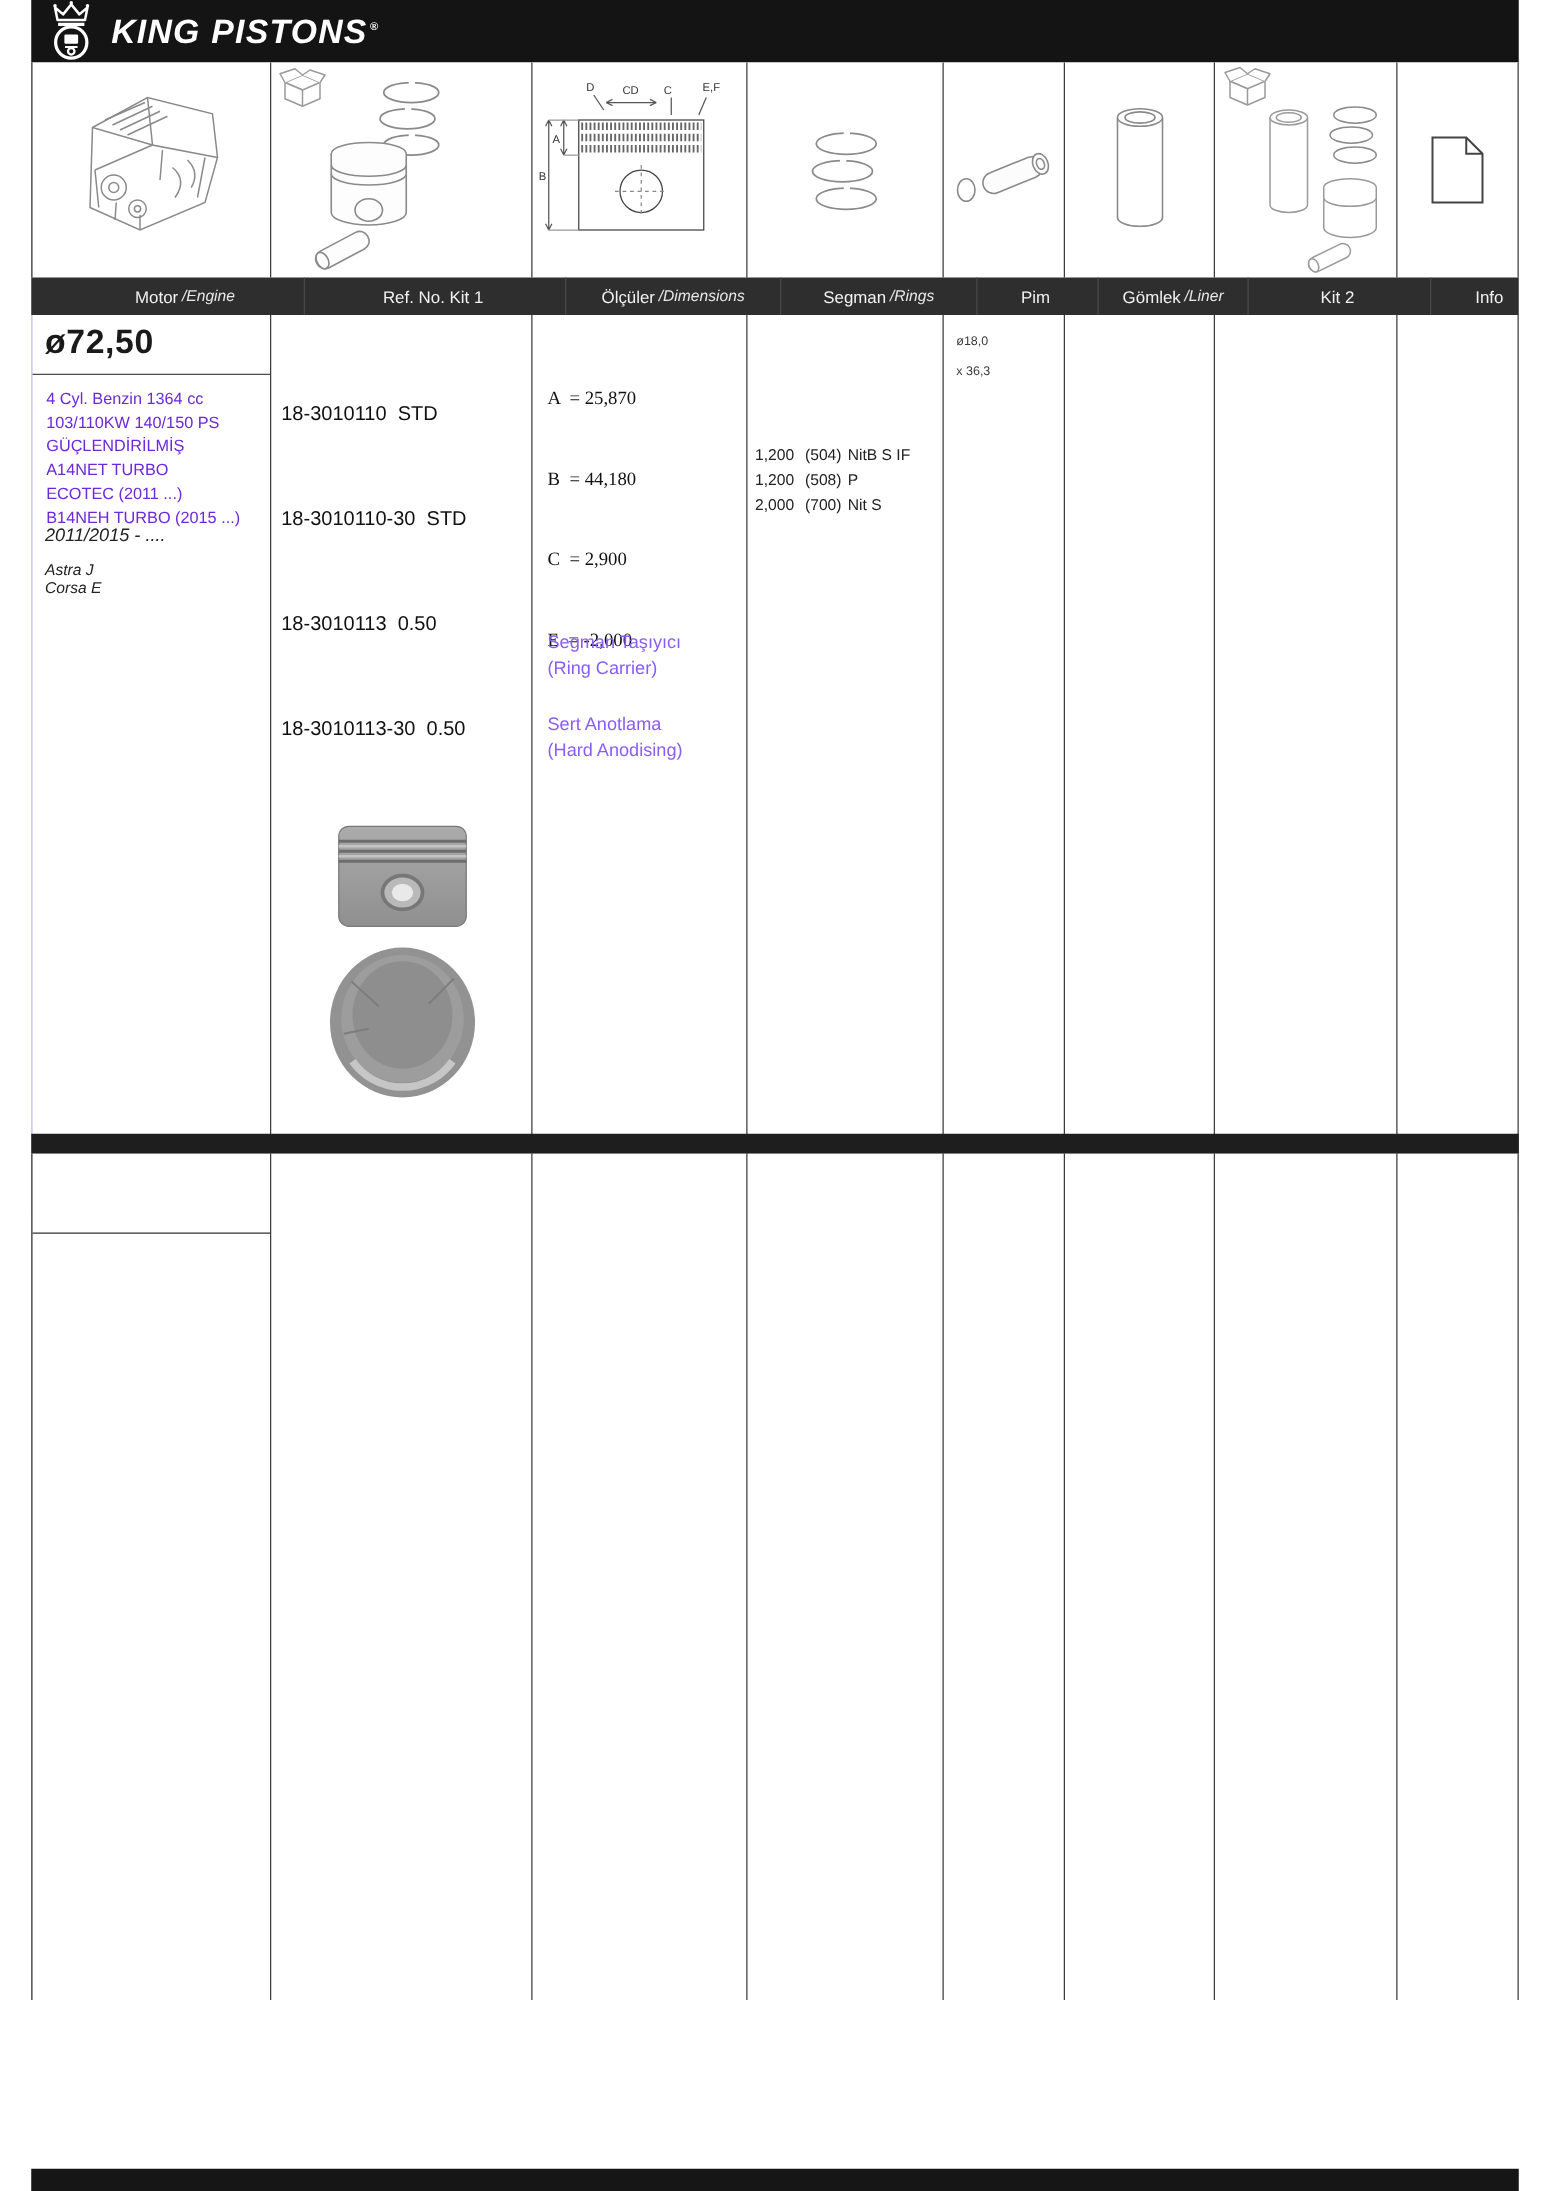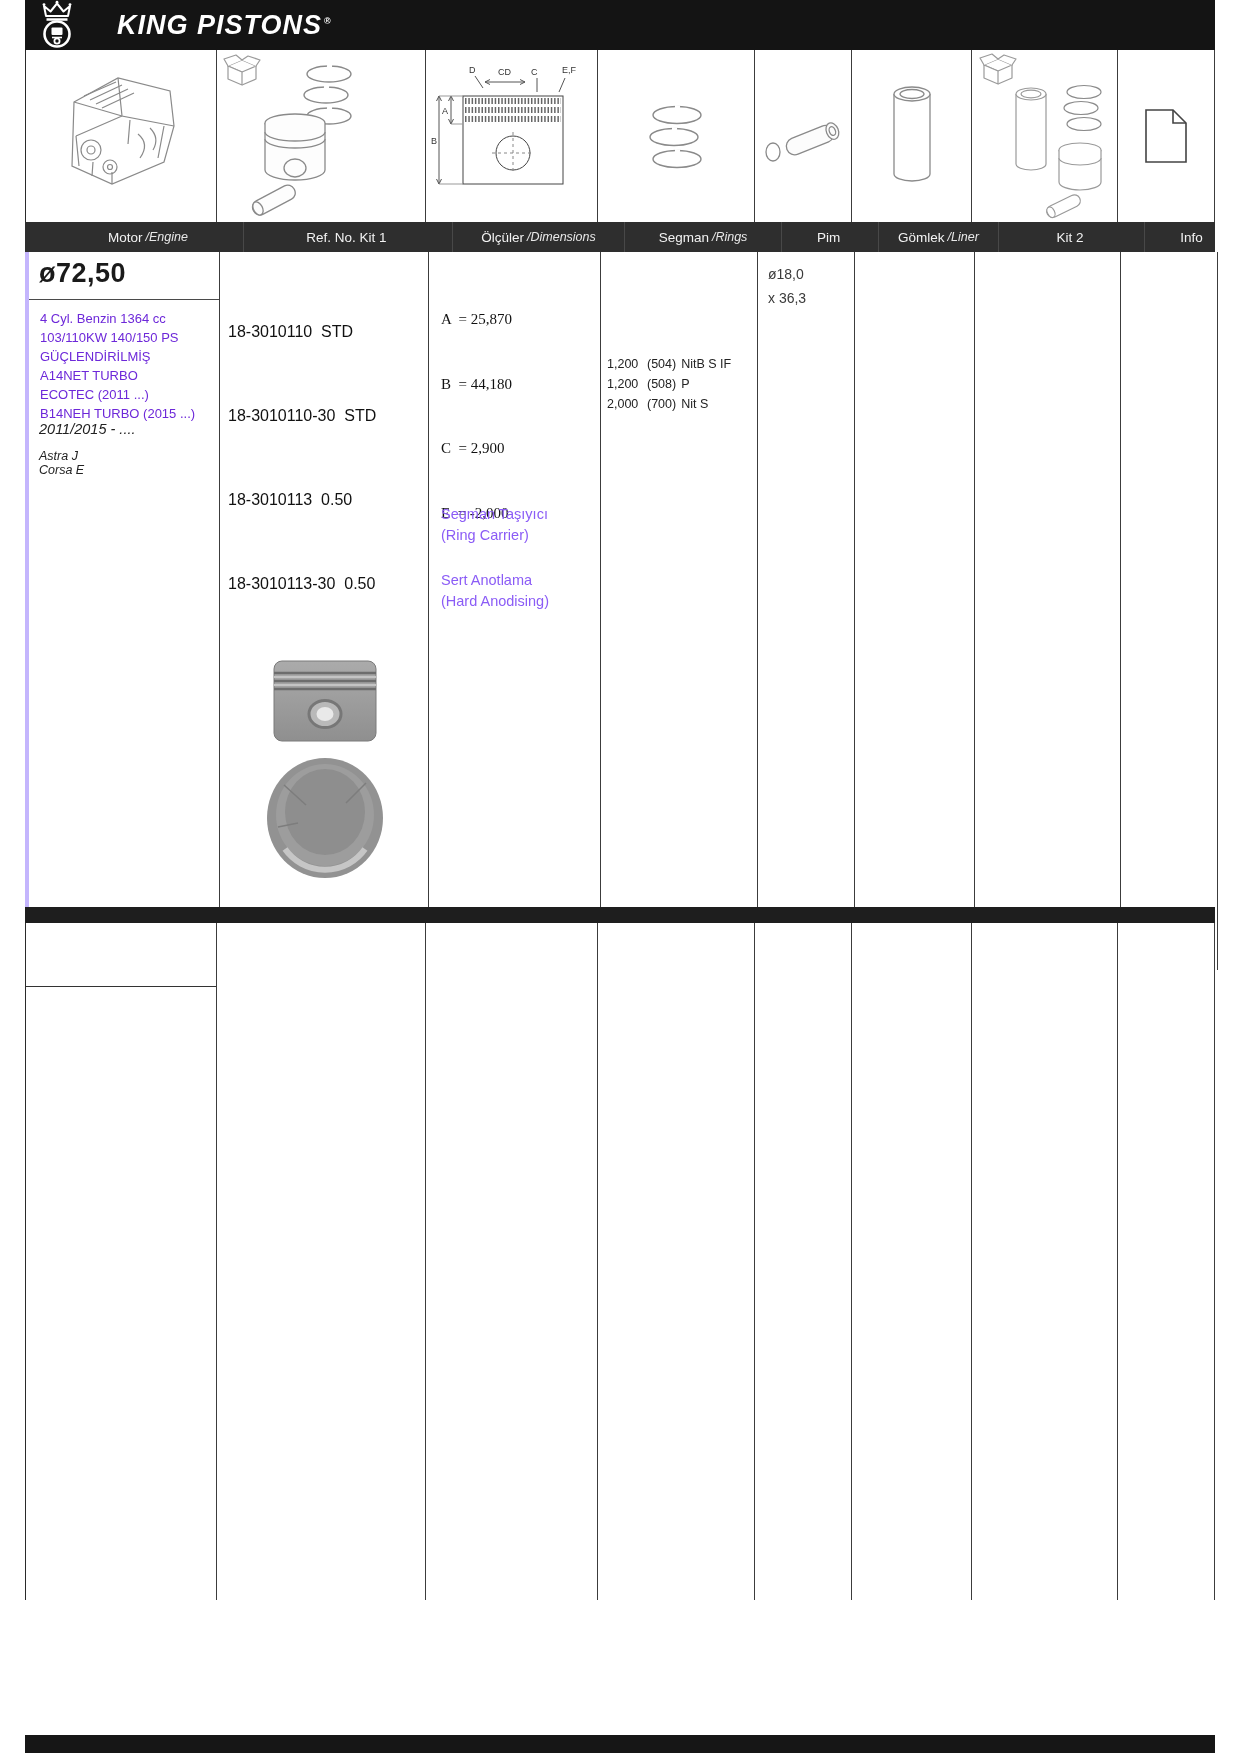--- a/index.html
+++ b/index.html
@@ -1,53 +1,53 @@
 <!DOCTYPE html>
 <html><head>
 <meta charset="utf-8">
 <style>
   html,body{margin:0;padding:0;background:#fff;}
   #page{position:relative;width:1240px;height:1753px;background:#fff;
         font-family:"Liberation Sans",sans-serif;color:#1a1a1a;overflow:hidden;}
   .band{position:absolute;left:25px;width:1190px;display:flex;box-sizing:border-box;}
   
   .topbar{top:0;height:50px;background:#141414;align-items:center;padding-left:8px;}
-  .logo-wrap{display:flex;align-items:flex-start;height:50px;gap:28px;}
+  .logo-wrap{display:flex;align-items:flex-start;height:50px;}
   .brand-text{color:#fff;font-size:27px;font-weight:800;font-style:italic;
               letter-spacing:1px;margin-left:8px;margin-top:10px;white-space:nowrap;}
   .regmark{color:#fff;font-size:9px;font-style:normal;vertical-align:super;margin-left:2px;}
   
   .imgrow{top:50px;height:172px;border-left:1px solid #2a2a2a;background:#fff;}
   .cell{box-sizing:border-box;border-right:1px solid #3c3c3c;position:relative;height:100%;flex:0 0 auto;}
   .c1{width:191px}.c2{width:209px}.c3{width:172px}.c4{width:157px}
   .c5{width:97px}.c6{width:120px}.c7{width:146px}.c8{width:97px}
   
   .hdrrow{top:222px;height:30px;background:#2e2e2e;padding-left:28px;}
   .hcell{box-sizing:border-box;border-right:1px solid #484848;display:flex;align-items:center;
          justify-content:center;color:#f2f2f2;font-size:13.5px;height:100%;flex:0 0 auto;white-space:nowrap;}
   .hcell i{font-size:12.5px;margin-left:3px;color:#e8e8e8;}
   
-  .datarow{top:252px;height:718px;border-left:4px solid #c4b5fd;background:#fff;}
+  .datarow{top:252px;height:718px;border-left:1px solid #c4b5fd;background:#fff;}
   .bore{position:absolute;top:6px;left:10px;font-size:27px;font-weight:bold;letter-spacing:.5px;}
   .bore-divider{position:absolute;top:47px;left:0;width:100%;border-top:1px solid #4a4a4a;}
   .speclines{position:absolute;top:57px;left:11px;font-size:13px;line-height:19px;color:#6d28d9;}
   .years{position:absolute;top:169px;left:10px;font-size:14.5px;font-style:italic;
          color:#222;}
   .models{position:absolute;top:197px;left:10px;font-size:12.5px;font-style:italic;line-height:14px;color:#222;}
   .refs{position:absolute;top:10px;left:8px;font-size:16px;line-height:28px;
         white-space:pre;color:#111;}
   .dims{position:absolute;top:14px;left:12px;font-size:15px;line-height:21.5px;white-space:pre;color:#111;font-family:Liberation Serif, serif;}
   .note{position:absolute;left:12px;font-size:14.5px;line-height:21px;color:#8b5cf6;}
   .note1{top:252px}.note2{top:318px}
   .repn{position:absolute;top:12px;left:8px;font-size:15.5px;font-weight:600;line-height:25px;
         white-space:pre;color:#111;letter-spacing:.2px;}
   .rspecs{position:absolute;top:102px;left:6px;font-size:12.5px;line-height:20px;color:#222;white-space:nowrap;}
   .rs-size{display:inline-block;width:40px;}
   .rs-code{margin-right:5px;}
-  .pinspec{position:absolute;top:10px;left:10px;font-size:14px;line-height:24px;color:#3a3a3a;}
+  .pinspec{position:absolute;top:10px;left:10px;font-size:10px;line-height:24px;color:#3a3a3a;}
   .img-abs{position:absolute;}
   
   .sep{top:907px;height:16px;background:#1e1e1e;}
   .grid2{top:923px;height:677px;border-left:1px solid #2a2a2a;background:#fff;}
   .subrow{height:63px;border-bottom:1px solid #333;}
   .botbar{top:1735px;height:18px;background:#161616;}
   svg text{font-family:"Liberation Sans",sans-serif;}
 </style>
 </head>
 <body>

